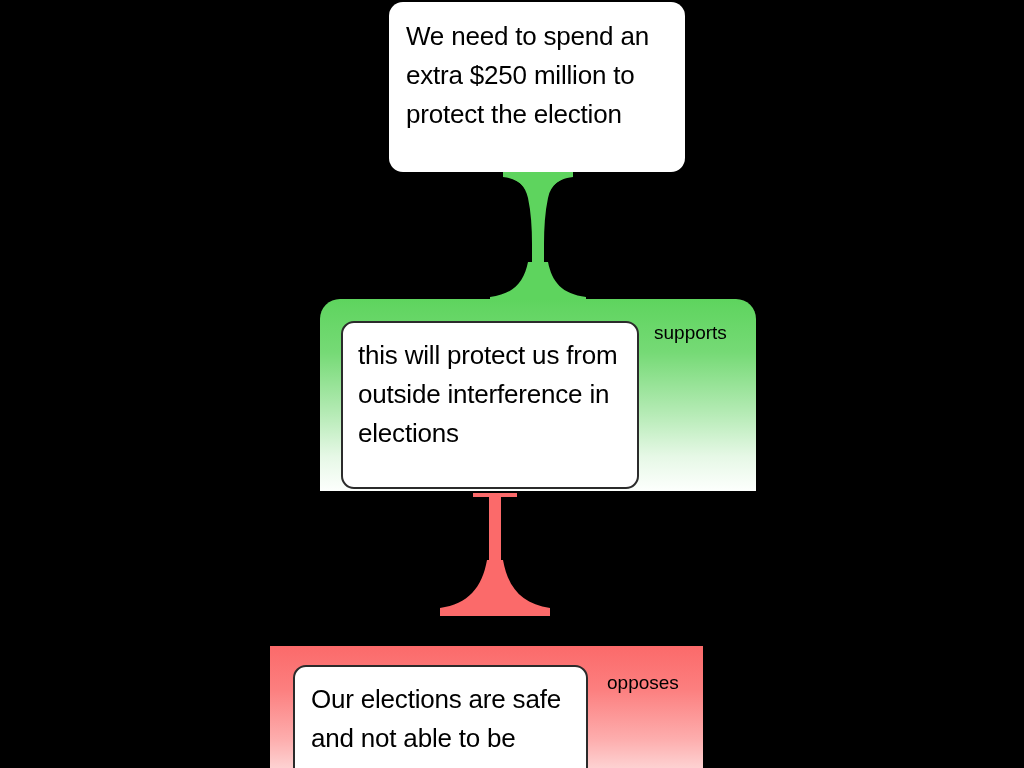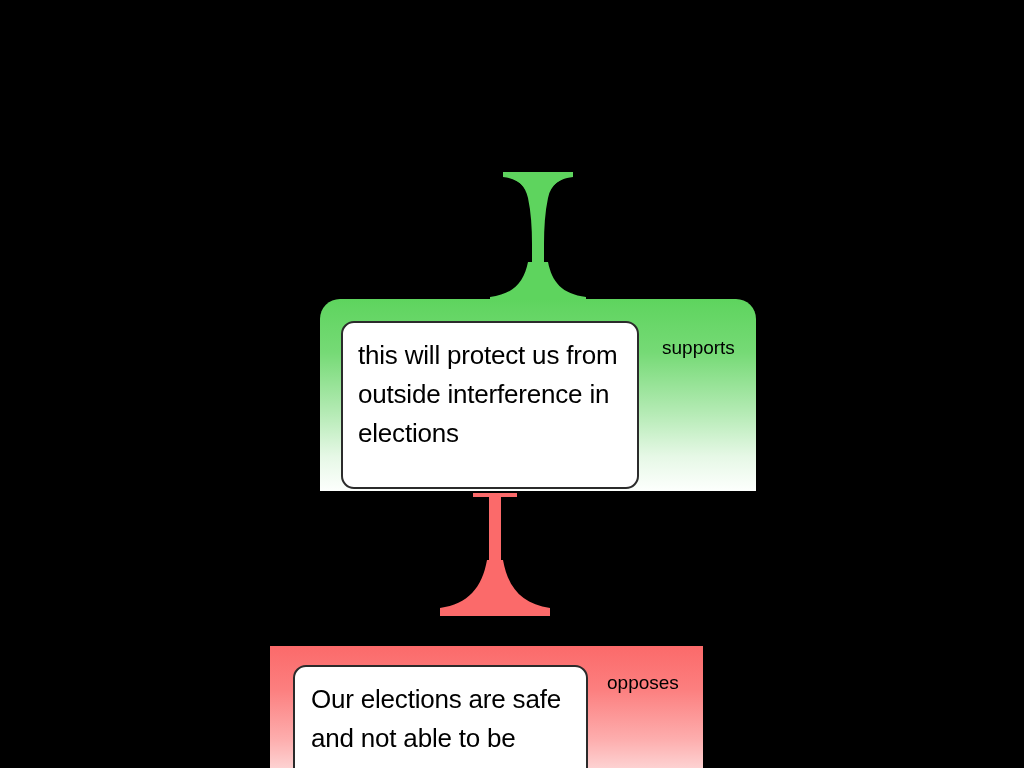--- a/index.html
+++ b/index.html
@@ -73,21 +73,21 @@
     padding-left: 36px;
   }
   
   .relation-label {
     position: absolute;
     font-size: 19px;
     line-height: 19px;
     color: #000000;
     white-space: nowrap;
   }
-  #supports-label { left: 342px; top: 24px; margin-top: 15px; }
+  #supports-label { left: 334px; top: 24px; }
   #opposes-label  { left: 337px; top: 27px; }
   
   .reason-card {
     position: absolute;
     background: #ffffff;
     border: 2px solid #2b2b2b;
     border-radius: 13px;
     box-sizing: border-box;
   }
   .reason-card .claim-text {
@@ -159,20 +159,23 @@
              L 483 608
              C 487 596 489 580 489 560
              Z"></path>
 
     <path fill="#fb6a6a" d="M 440 616 L 550 616 L 550 608
              C 522 604 508 588 503 560
              L 487 560
              C 482 588 468 604 440 608 Z"></path>
   </svg>
 
+  <div class="claim-card" id="root-card">
+    <div class="claim-text">We need to spend an extra $250 million to protect the election</div>
+  </div>
 
   <div class="relation-group" id="supports-group">
     <div class="relation-label" id="supports-label">supports</div>
     <div class="reason-card" id="supports-card">
       <div class="claim-text">this will protect us from outside interference in elections</div>
     </div>
   </div>
 
   <div class="relation-group" id="opposes-group">
     <div class="relation-label" id="opposes-label">opposes</div>

